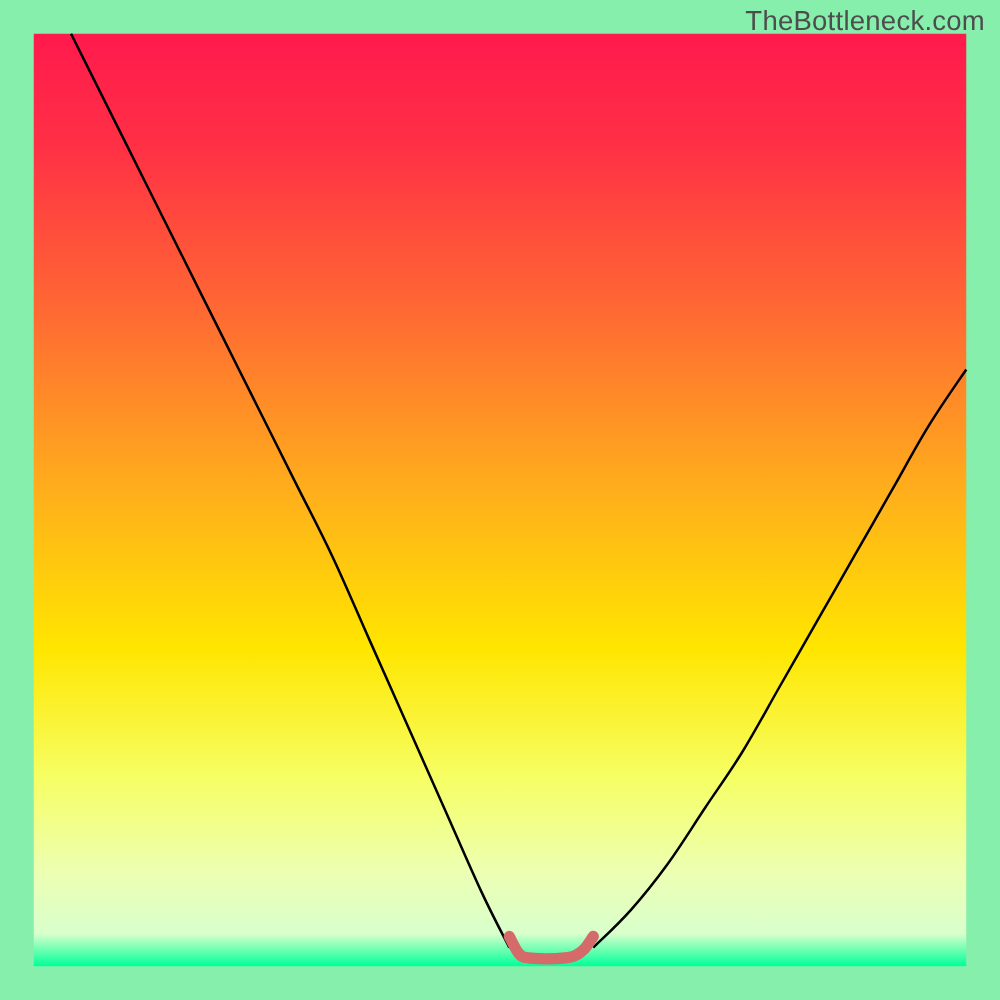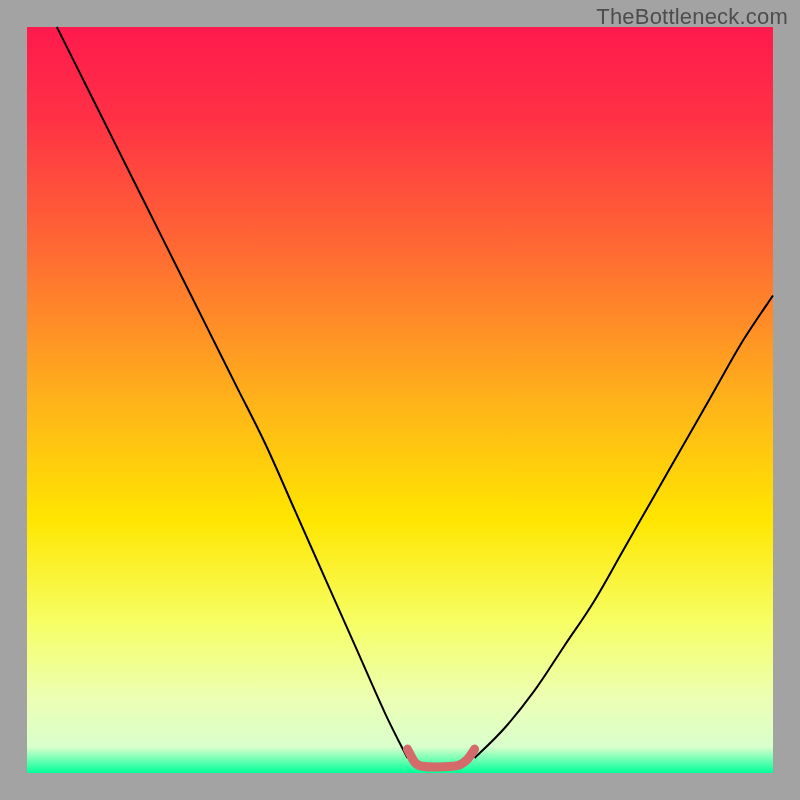--- a/index.html
+++ b/index.html
@@ -8,21 +8,21 @@
     width: 800px;
     height: 800px;
     background: #000;
     overflow: hidden;
     font-family: Arial, Helvetica, sans-serif;
   }
   .frame {
     position: relative;
     width: 800px;
     height: 800px;
-    background: #a3a3a3;
+    background: #86efac;
   }
   .watermark {
     position: absolute;
     top: 4px;
     right: 12px;
     color: #4d4d4d;
     font-size: 22px;
     font-weight: 500;
     letter-spacing: 0.2px;
     z-index: 5;

